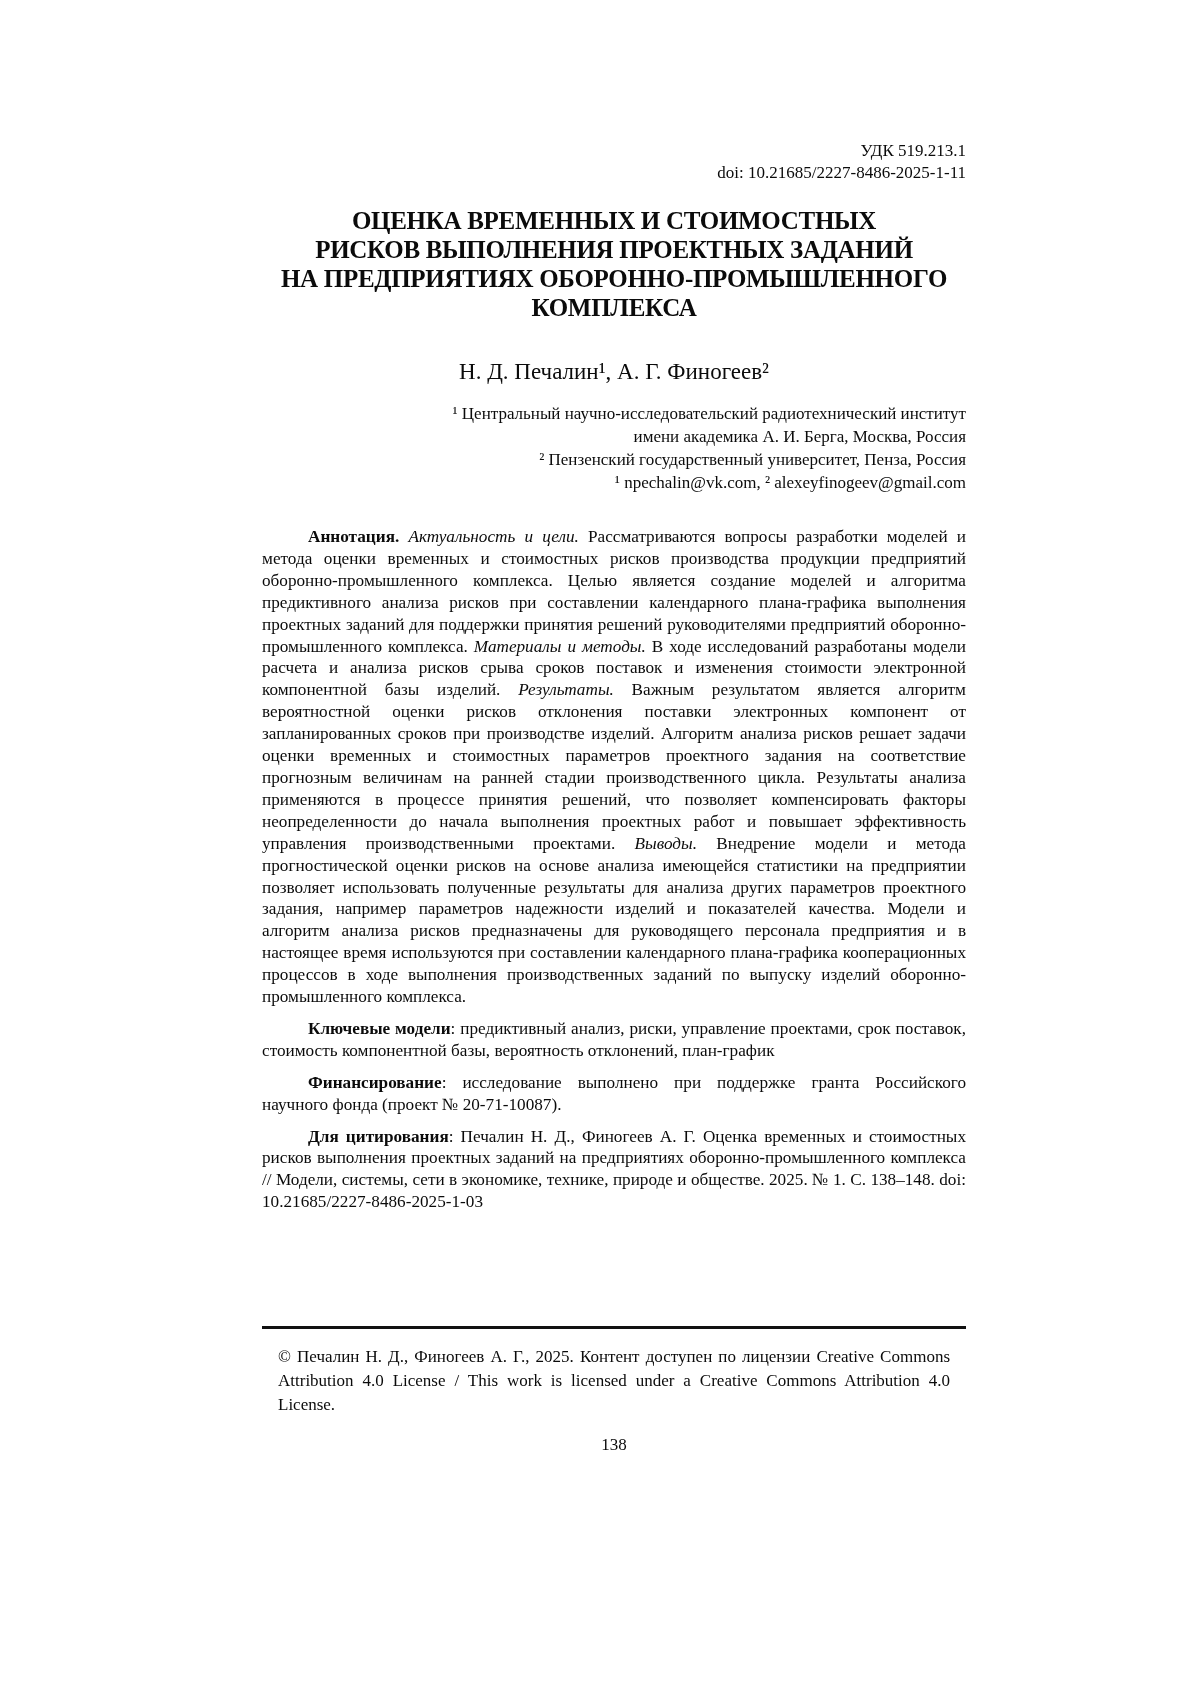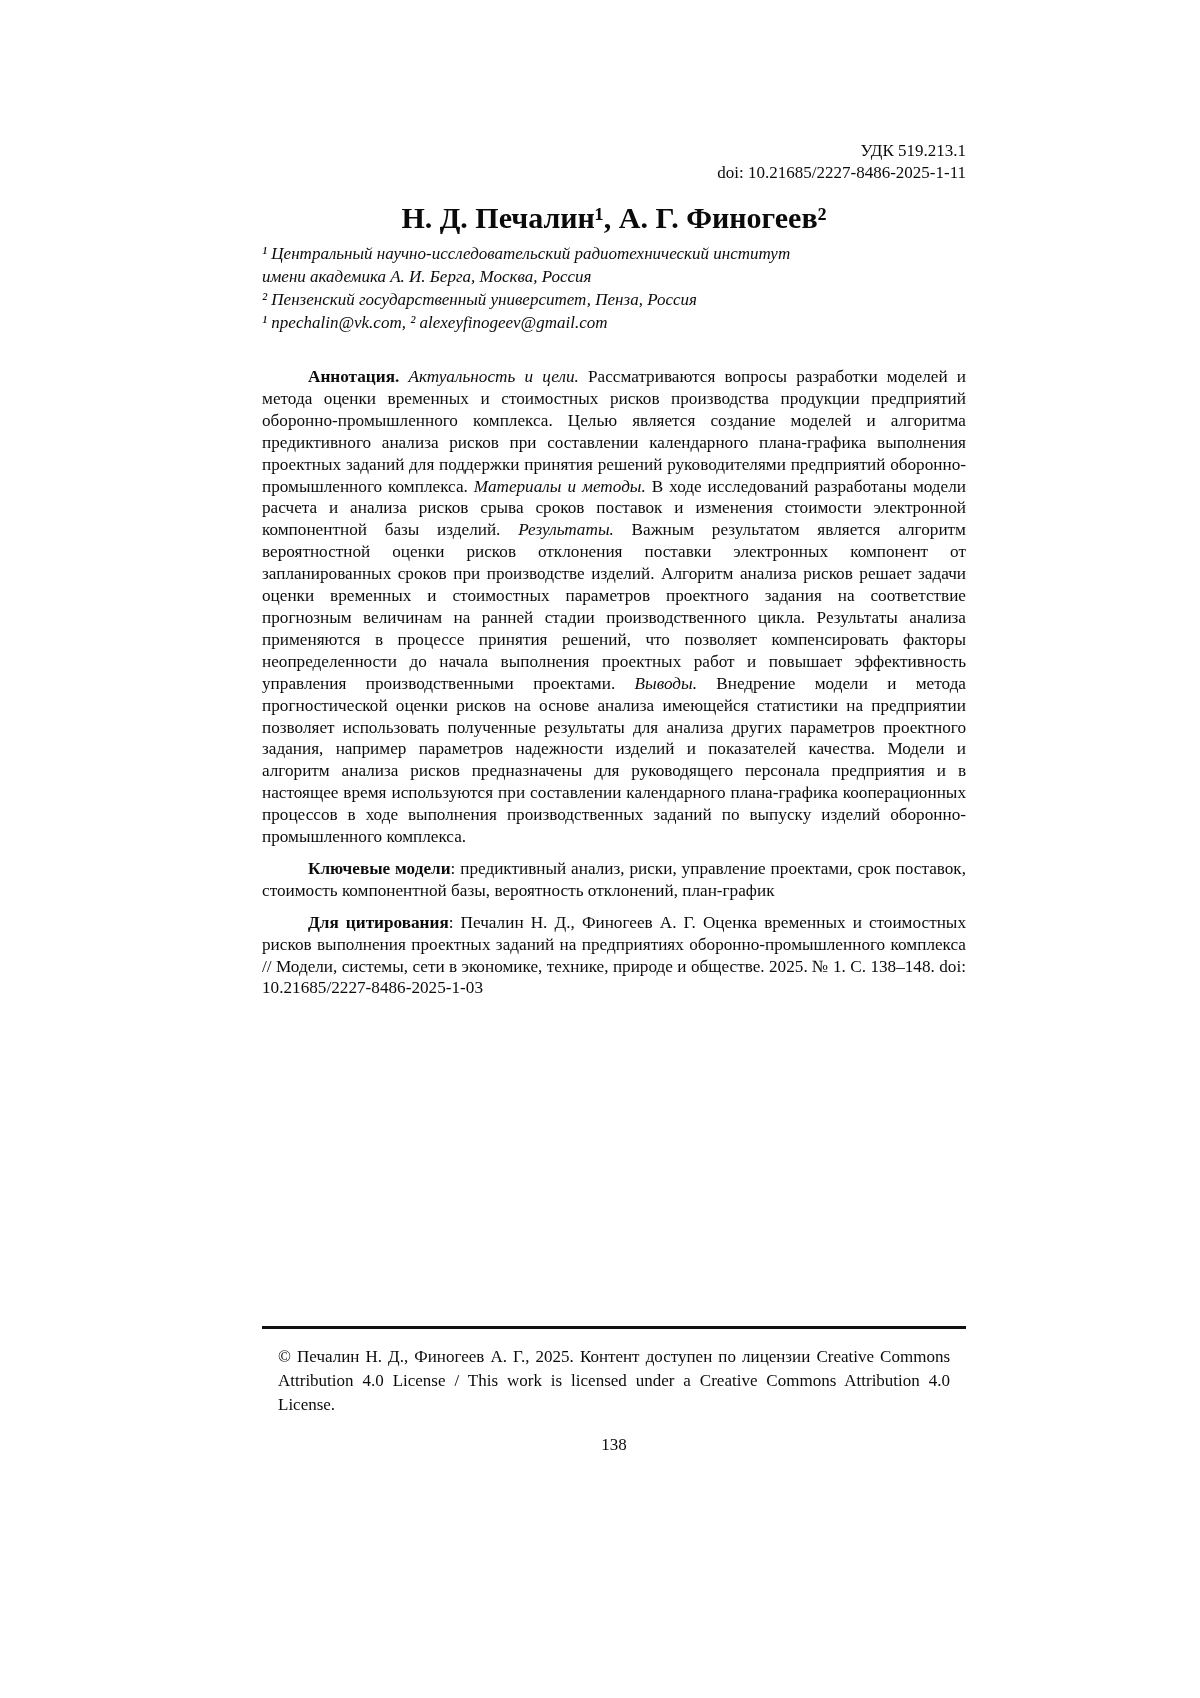--- a/index.html
+++ b/index.html
@@ -28,32 +28,31 @@
   }
   .article-title {
     margin-top: 22px;
     text-align: center;
     font-weight: bold;
     font-size: 25px;
     line-height: 29px;
     letter-spacing: -0.3px;
   }
   .authors-line {
-    margin-top: 20px;
+    margin-top: 36px;
     text-align: center;
-    font-weight: bold;
-    font-size: 30px;
+    font-weight: normal;
+    font-size: 23px;
     line-height: 28px;
   }
   .affiliations {
-    margin-top: 10px;
-    text-align: left;
+    margin-top: 16px;
+    text-align: right;
     font-size: 17px;
     line-height: 23px;
-    font-style: italic;
   }
   .body-text {
     font-size: 17.2px;
     line-height: 21.9px;
     text-align: justify;
   }
   .para {
     margin: 0;
     text-indent: 30px;
   }
@@ -91,40 +90,49 @@
 </head>
 <body>
 
 <div class="page">
 
   <div class="meta-block">
     <div>УДК 519.213.1</div>
     <div>doi: 10.21685/2227-8486-2025-1-11</div>
   </div>
 
+  <h1 class="article-title" style="margin-bottom:0;">
+    <div>ОЦЕНКА ВРЕМЕННЫХ И СТОИМОСТНЫХ</div>
+    <div>РИСКОВ ВЫПОЛНЕНИЯ ПРОЕКТНЫХ ЗАДАНИЙ</div>
+    <div>НА ПРЕДПРИЯТИЯХ ОБОРОННО-ПРОМЫШЛЕННОГО</div>
+    <div>КОМПЛЕКСА</div>
+  </h1>
 
   <div class="authors-line">Н. Д. Печалин¹, А. Г. Финогеев²</div>
 
   <div class="affiliations">
     <div>¹ Центральный научно-исследовательский радиотехнический институт</div>
     <div>имени академика А. И. Берга, Москва, Россия</div>
     <div>² Пензенский государственный университет, Пенза, Россия</div>
     <div>¹ npechalin@vk.com, ² alexeyfinogeev@gmail.com</div>
   </div>
 
   <div class="body-text">
 
     <p class="para abstract-para">
       <span class="b">Аннотация. </span><span class="i">Актуальность и цели. </span><span>Рассматриваются вопросы разработки моделей и метода оценки временных и стоимостных рисков производства продукции предприятий оборонно-промышленного комплекса. Целью является создание моделей и алгоритма предиктивного анализа рисков при составлении календарного плана-графика выполнения проектных заданий для поддержки принятия решений руководителями предприятий оборонно-промышленного комплекса. </span><span class="i">Материалы и методы. </span><span>В ходе исследований разработаны модели расчета и анализа рисков срыва сроков поставок и изменения стоимости электронной компонентной базы изделий. </span><span class="i">Результаты. </span><span>Важным результатом является алгоритм вероятностной оценки рисков отклонения поставки электронных компонент от запланированных сроков при производстве изделий. Алгоритм анализа рисков решает задачи оценки временных и стоимостных параметров проектного задания на соответствие прогнозным величинам на ранней стадии производственного цикла. Результаты анализа применяются в процессе принятия решений, что позволяет компенсировать факторы неопределенности до начала выполнения проектных работ и повышает эффективность управления производственными проектами. </span><span class="i">Выводы. </span><span>Внедрение модели и метода прогностической оценки рисков на основе анализа имеющейся статистики на предприятии позволяет использовать полученные результаты для анализа других параметров проектного задания, например параметров надежности изделий и показателей качества. Модели и алгоритм анализа рисков предназначены для руководящего персонала предприятия и в настоящее время используются при составлении календарного плана-графика кооперационных процессов в ходе выполнения производственных заданий по выпуску изделий оборонно-промышленного комплекса.</span>
     </p>
 
     <p class="para">
       <span class="b">Ключевые модели</span><span>: предиктивный анализ, риски, управление проектами, срок поставок, стоимость компонентной базы, вероятность отклонений, план-график</span>
     </p>
 
+    <p class="para">
+      <span class="b">Финансирование</span><span>: исследование выполнено при поддержке гранта Российского научного фонда (проект № 20-71-10087).</span>
+    </p>
 
     <p class="para">
       <span class="b">Для цитирования</span><span>: Печалин Н. Д., Финогеев А. Г. Оценка временных и стоимостных рисков выполнения проектных заданий на предприятиях оборонно-промышленного комплекса // Модели, системы, сети в экономике, технике, природе и обществе. 2025. № 1. С. 138–148. doi: 10.21685/2227-8486-2025-1-03</span>
     </p>
 
   </div>
 </div>
 
 <div class="footer">
   <hr class="footer-rule">

